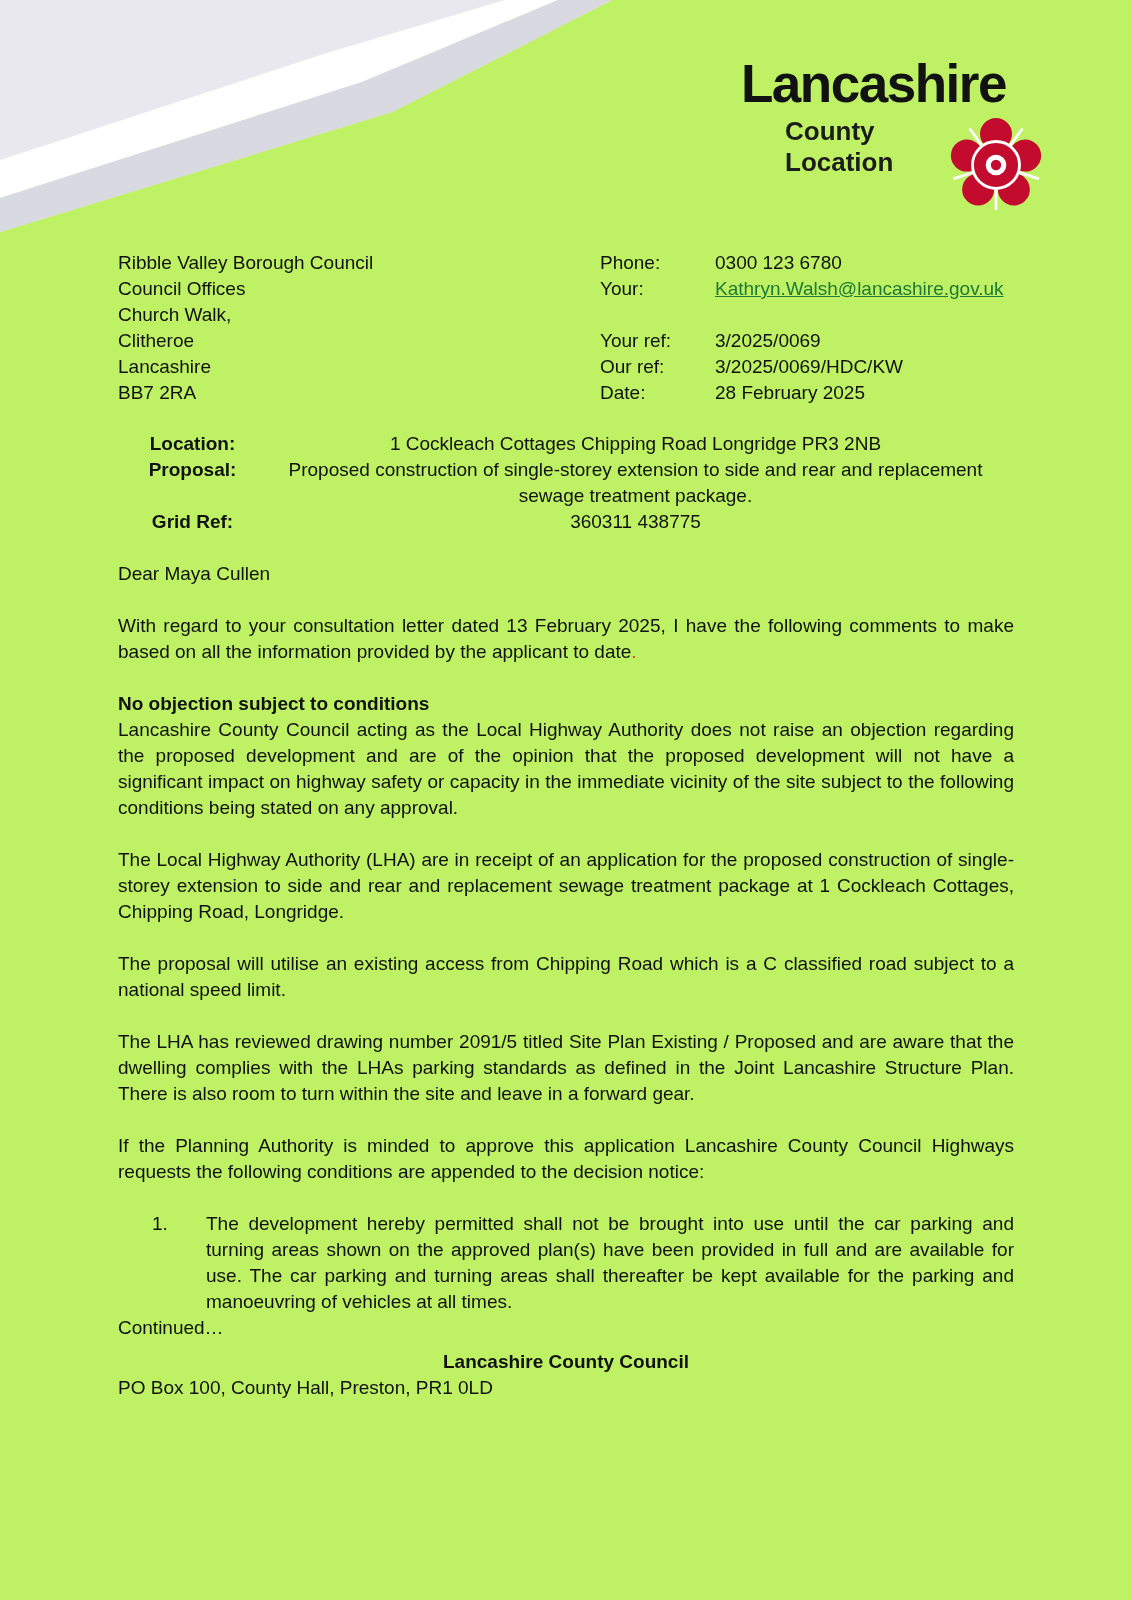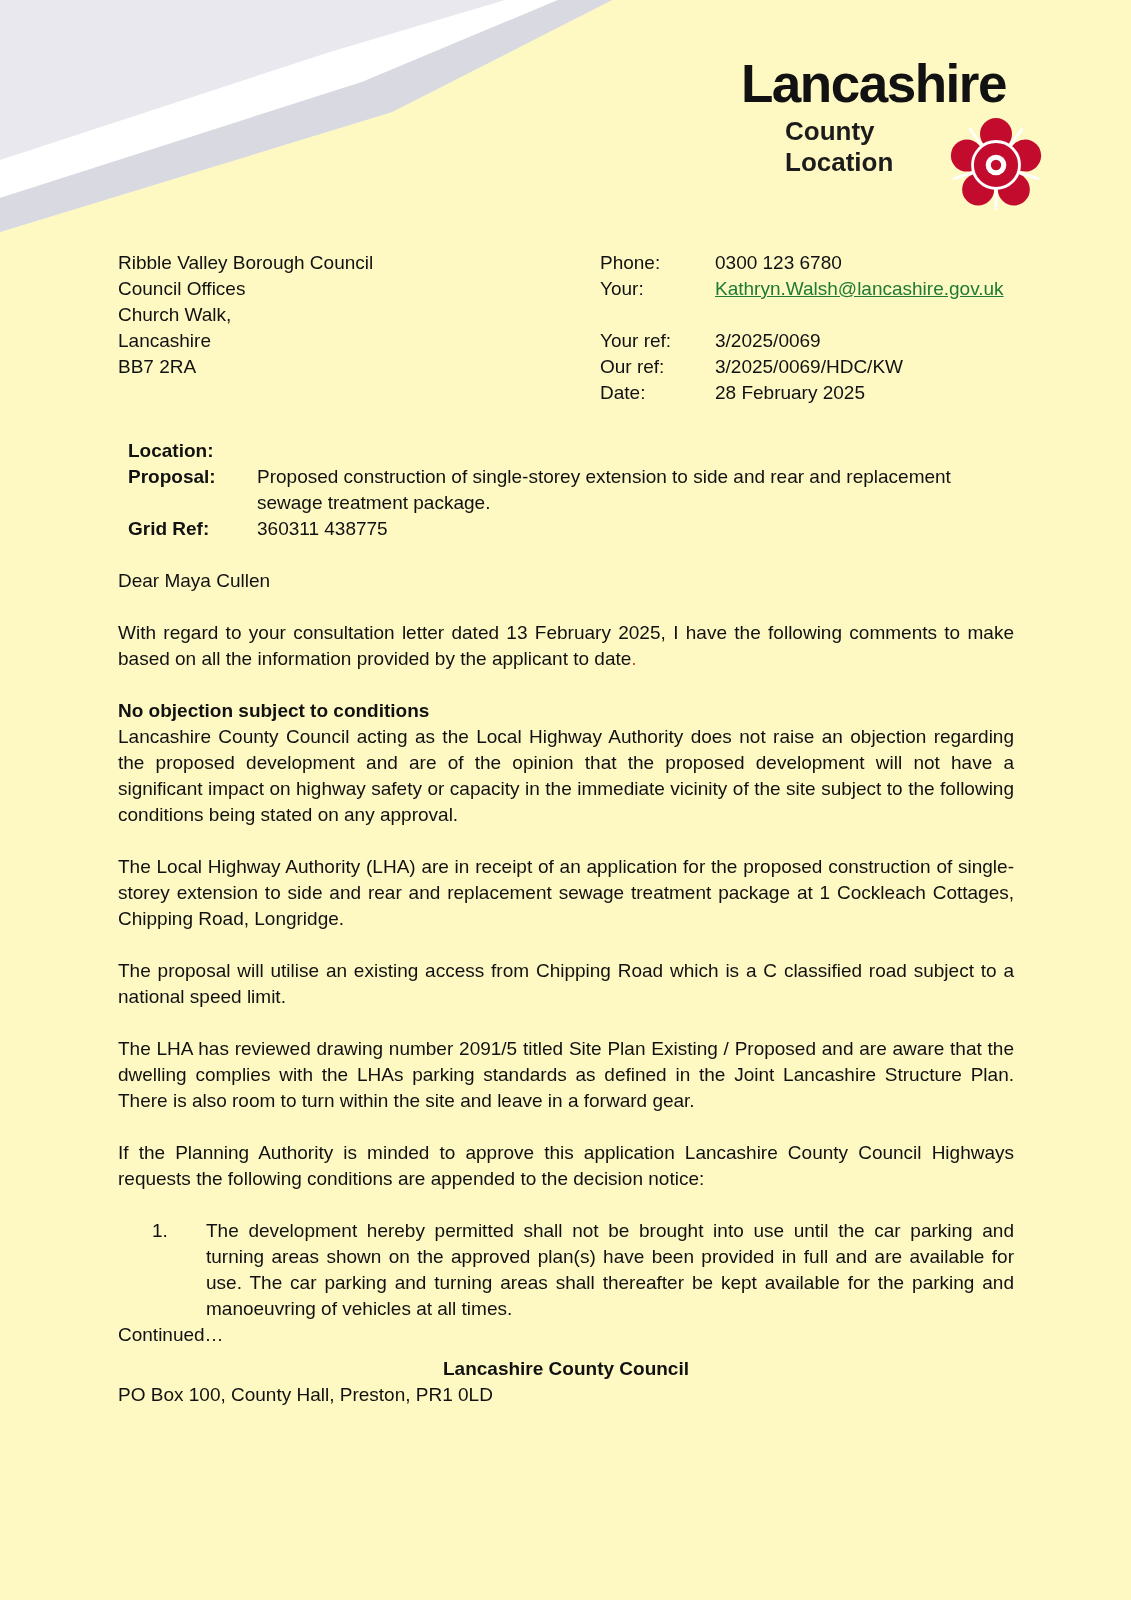--- a/index.html
+++ b/index.html
@@ -3,21 +3,21 @@
 <meta charset="utf-8">
 <style>
   * { margin: 0; padding: 0; box-sizing: border-box; }
   html, body { background: #ffffff; }
   body { font-family: "Liberation Sans", sans-serif; color: #111; }
 
   .page {
     position: relative;
     width: 1131px;
     height: 1600px;
-    background: #fef9c3;
+    background: #bef264;
     overflow: hidden;
   }
 
   
   .swoosh { position: absolute; top: 0; left: 0; }
 
   
   .logo { position: absolute; top: 56px; right: 88px; width: 302px; }
   .logo-word {
     font-size: 53px;
@@ -49,21 +49,21 @@
   }
 
   .addr-row { display: flex; gap: 15px; }
   .recipient { width: 467px; }
   .contact { flex: 1; }
   .contact-row { display: flex; }
   .contact-label { width: 115px; flex-shrink: 0; }
   .contact-gap { height: 26px; }
   a.email { color: #1e7a34; text-decoration: underline; }
 
-  .case-block { margin-top: 32px; padding-left: 10px; }
+  .case-block { margin-top: 25px; padding-left: 10px; text-align: center; }
   .case-row { display: flex; }
   .case-label { width: 129px; flex-shrink: 0; font-weight: bold; }
   .case-value { flex: 1; }
 
   .salutation { margin-top: 26px; }
   p.body { margin-top: 26px; text-align: justify; }
   .heading { margin-top: 26px; font-weight: bold; }
   p.after-heading { margin-top: 0; text-align: justify; }
   .red { color: #e53935; }
 
@@ -117,20 +117,21 @@
     </div>
   </div>
 
   <div class="content">
 
     <div class="addr-row">
       <div class="recipient">
         <div>Ribble Valley Borough Council</div>
         <div>Council Offices</div>
         <div>Church Walk,</div>
+        <div>Clitheroe</div>
         <div>Lancashire</div>
         <div>BB7 2RA</div>
       </div>
       <div class="contact">
         <div class="contact-row">
           <span class="contact-label">Phone:</span>
           <span>0300 123 6780</span>
         </div>
         <div class="contact-row">
           <span class="contact-label">Your:</span>
@@ -148,20 +149,21 @@
         <div class="contact-row">
           <span class="contact-label">Date:</span>
           <span>28 February 2025</span>
         </div>
       </div>
     </div>
 
     <div class="case-block">
       <div class="case-row">
         <span class="case-label">Location:</span>
+        <span class="case-value">1 Cockleach Cottages Chipping Road Longridge PR3 2NB</span>
       </div>
       <div class="case-row">
         <span class="case-label">Proposal:</span>
         <span class="case-value">Proposed construction of single-storey extension to side and rear and replacement sewage treatment package.</span>
       </div>
       <div class="case-row">
         <span class="case-label">Grid Ref:</span>
         <span class="case-value">360311 438775</span>
       </div>
     </div>

